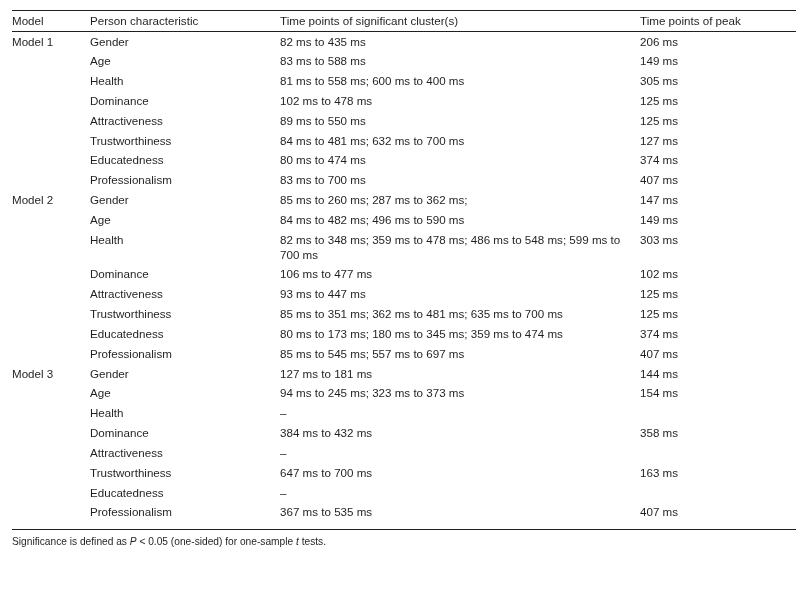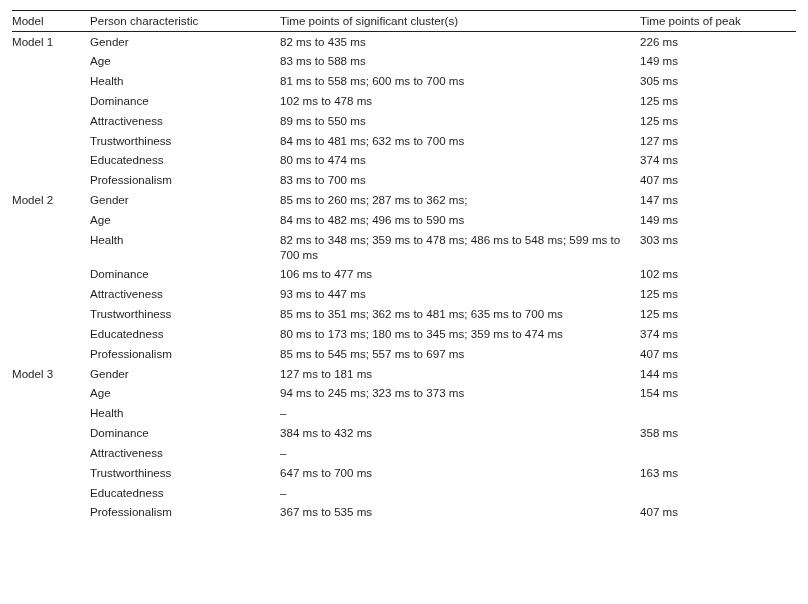--- a/index.html
+++ b/index.html
@@ -98,32 +98,32 @@
         <th class="c-char">Person characteristic</th>
         <th class="c-clus">Time points of significant cluster(s)</th>
         <th class="c-peak">Time points of peak</th>
       </tr>
     </thead>
     <tbody id="tbody">
         <tr class="first-row">
           <td class="c-model">Model 1</td>
           <td class="c-char">Gender</td>
           <td class="c-clus">82 ms to 435 ms</td>
-          <td class="c-peak">226 ms</td>
+          <td class="c-peak">206 ms</td>
         </tr>
         <tr>
           <td class="c-model"></td>
           <td class="c-char">Age</td>
           <td class="c-clus">83 ms to 588 ms</td>
           <td class="c-peak">149 ms</td>
         </tr>
         <tr>
           <td class="c-model"></td>
           <td class="c-char">Health</td>
-          <td class="c-clus">81 ms to 558 ms; 600 ms to 700 ms</td>
+          <td class="c-clus">81 ms to 558 ms; 600 ms to 400 ms</td>
           <td class="c-peak">305 ms</td>
         </tr>
         <tr>
           <td class="c-model"></td>
           <td class="c-char">Dominance</td>
           <td class="c-clus">102 ms to 478 ms</td>
           <td class="c-peak">125 ms</td>
         </tr>
         <tr>
           <td class="c-model"></td>
@@ -241,14 +241,19 @@
         </tr>
         <tr>
           <td class="c-model"></td>
           <td class="c-char">Professionalism</td>
           <td class="c-clus">367 ms to 535 ms</td>
           <td class="c-peak">407 ms</td>
         </tr>
       </tbody>
   </table>
 
+  <div class="footnote-wrap">
+    <div class="footnote">
+      <span>Significance is defined as </span><i>P</i><span> &lt; 0.05 (one-sided) for one-sample </span><i>t</i><span> tests.</span>
+    </div>
+  </div>
 
 </div>
 
 </body></html>

